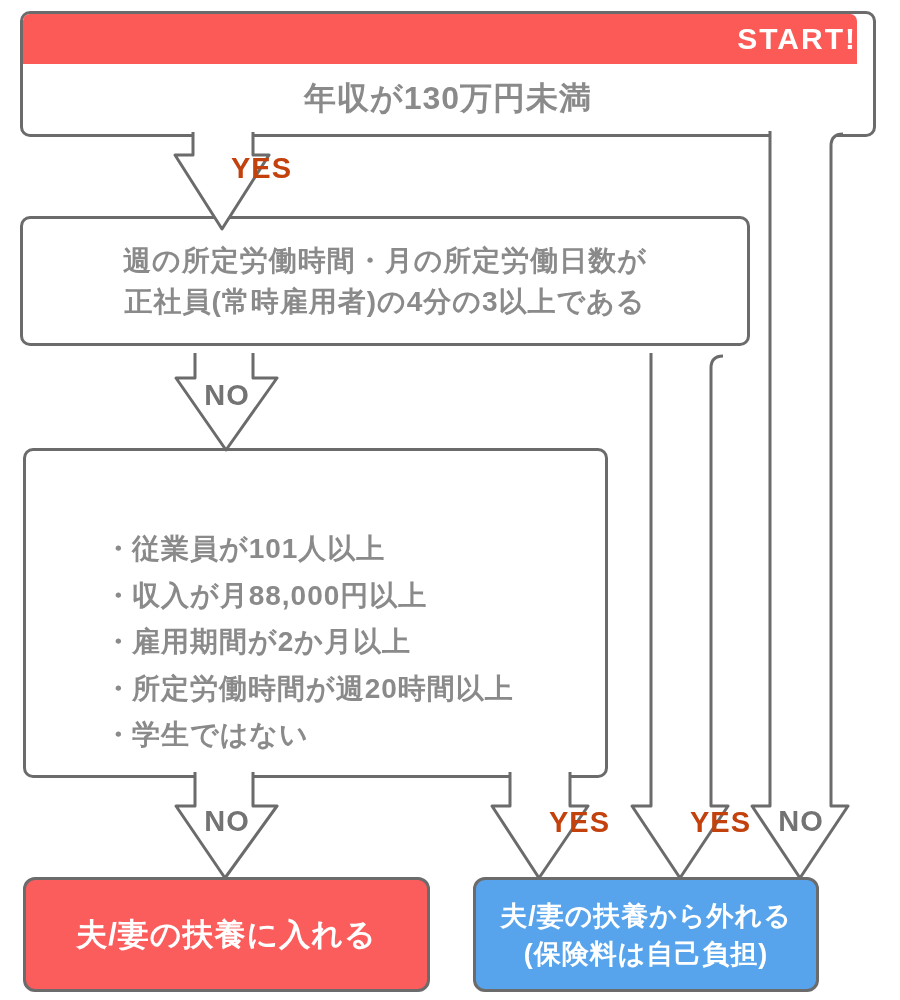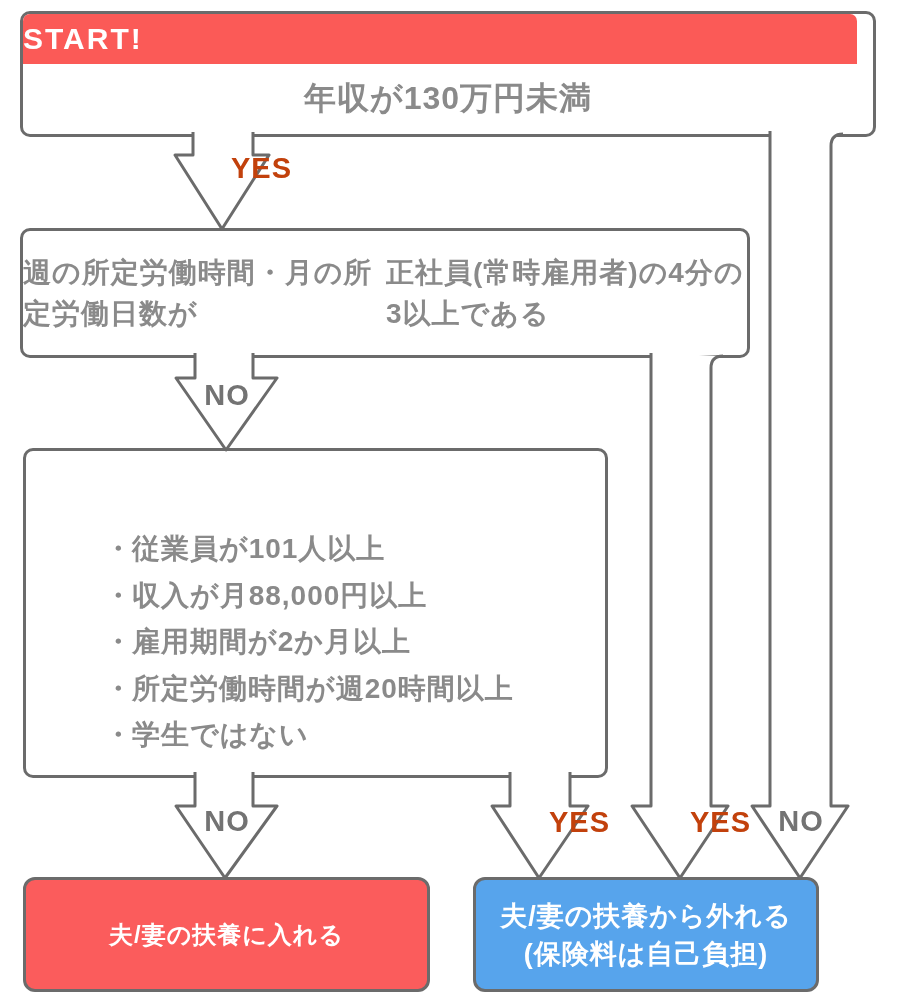--- a/index.html
+++ b/index.html
@@ -7,39 +7,39 @@
     position:relative;width:900px;height:1000px;background:#ffffff;overflow:hidden;
     font-family:"Liberation Sans","DejaVu Sans",sans-serif;font-weight:bold;
   }
   .box{
     position:absolute;background:#ffffff;border:3px solid #6b6b6b;border-radius:10px;
     box-sizing:border-box;color:#8a8a8a;
   }
   .start-box{left:20px;top:11px;width:856px;height:126px;}
   .start-header{
     position:absolute;left:0;top:0;right:16px;height:50px;background:#fb5a57;
-    border-radius:7px 7px 0 0;display:flex;align-items:center;justify-content:flex-start;
+    border-radius:7px 7px 0 0;display:flex;align-items:center;justify-content:flex-end;
     color:#ffffff;font-size:30px;letter-spacing:2px;
   }
   .start-question{
     position:absolute;left:0;top:50px;right:0;bottom:0;display:flex;
     align-items:center;justify-content:center;font-size:32px;letter-spacing:1px;
   }
-  .hours-box{left:20px;top:228px;width:730px;height:130px;
-    display:flex;flex-direction:row;align-items:center;justify-content:center;
+  .hours-box{left:20px;top:216px;width:730px;height:130px;
+    display:flex;flex-direction:column;align-items:center;justify-content:center;
     font-size:28px;letter-spacing:1px;line-height:41px;}
   .cond-box{left:23px;top:448px;width:585px;height:330px;font-size:28px;letter-spacing:1px;}
   .cond-heading{position:absolute;left:77px;top:22px;}
   .cond-list{position:absolute;left:78px;top:75px;margin:0;padding:0;list-style:none;}
   .cond-list li{height:46.5px;display:flex;align-items:center;}
   .cond-list .dot{width:28px;}
   .result-box{position:absolute;top:877px;height:115px;border:3px solid #6b6b6b;border-radius:12px;
     box-sizing:border-box;display:flex;flex-direction:column;align-items:center;justify-content:center;
     color:#ffffff;text-align:center;letter-spacing:1px;}
-  .result-in{left:23px;width:407px;background:#fb5c5c;font-size:24px;}
+  .result-in{left:23px;width:407px;background:#fb5c5c;font-size:31px;}
   .result-out{left:473px;width:346px;background:#57a4ec;font-size:27px;line-height:38px;}
   svg.overlay{position:absolute;left:0;top:0;pointer-events:none;}
   svg.overlay path{fill:#ffffff;stroke:#6b6b6b;stroke-width:3;stroke-linejoin:round;stroke-linecap:butt;}
   .flow-label{
     position:absolute;width:140px;margin-left:-70px;text-align:center;
     font-size:29px;font-weight:800;letter-spacing:1px;line-height:30px;
   }
   .lbl-yes{color:#c2410c;text-align:right;}
   .lbl-no{color:#737373;}
 </style>

